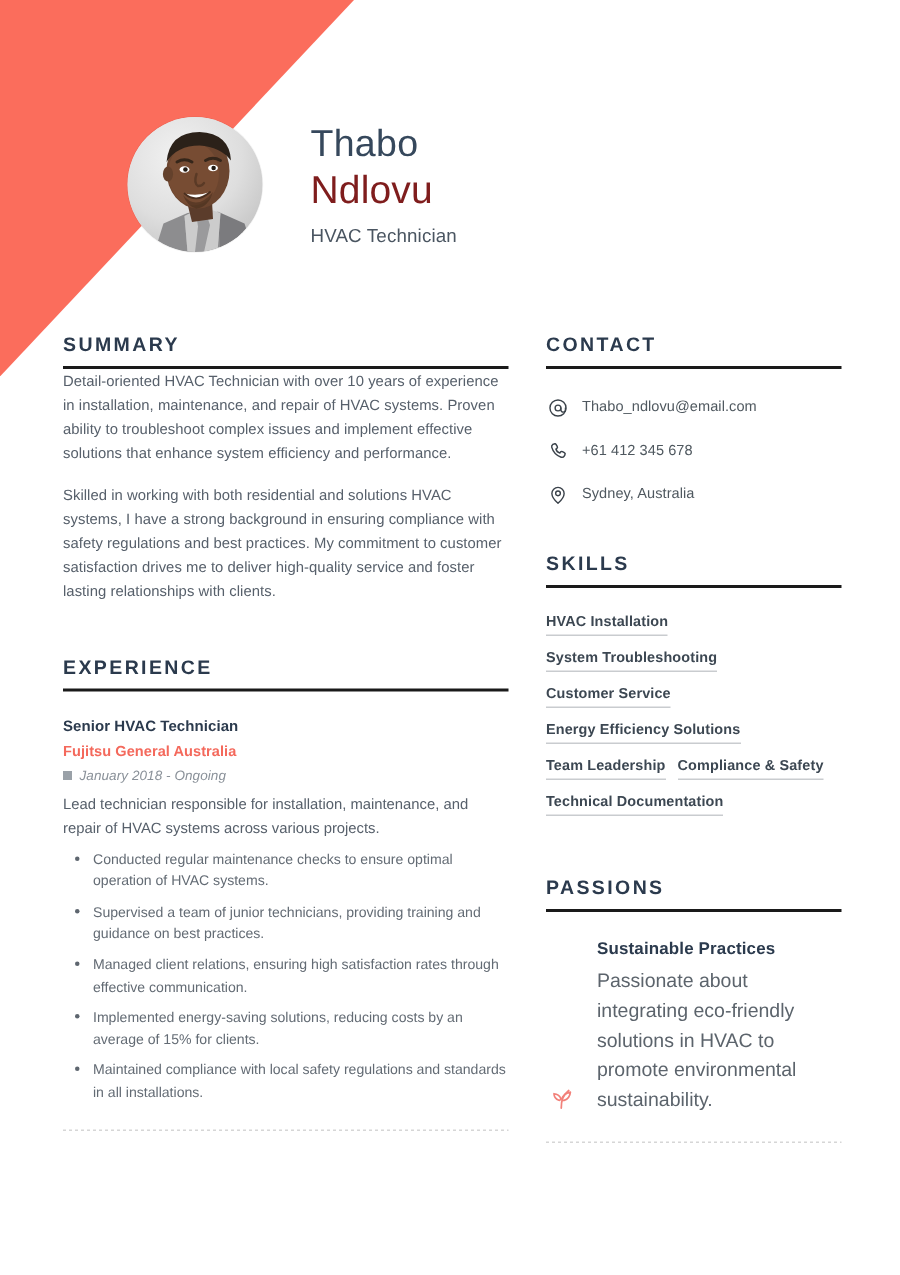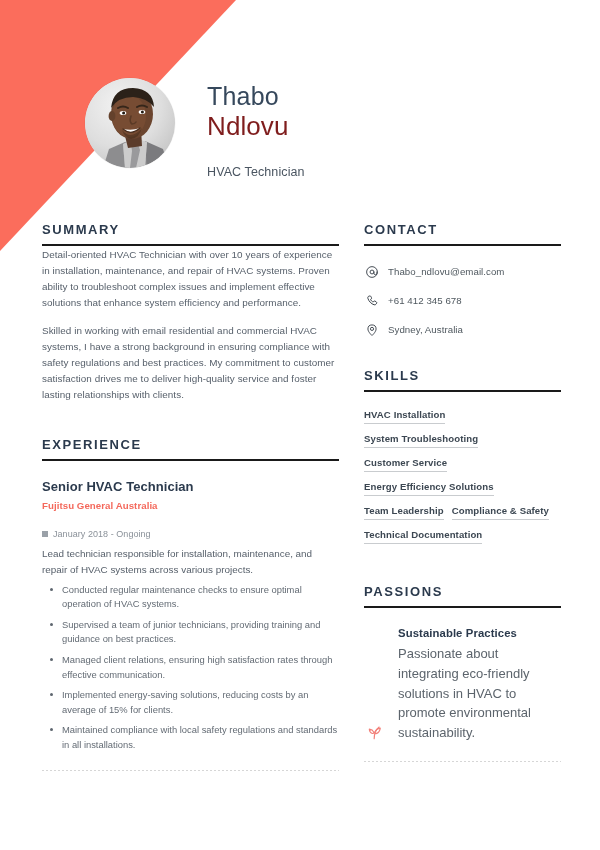--- a/index.html
+++ b/index.html
@@ -61,21 +61,21 @@
     font-weight:400;
     color:#7f1d1d;
     line-height:1.18;
     letter-spacing:0.1px;
     margin-top:-1px;
   }
   .job-title {
     font-size:12.5px;
     font-weight:400;
     color:#4A5561;
-    margin-top:24px;
+    margin-top:9px;
     letter-spacing:0.1px;
   }
 
   
   .col-left {
     position:absolute;
     left:42px; top:222px;
     width:297px;
     z-index:2;
   }
@@ -108,37 +108,38 @@
     font-size:9.9px;
     line-height:1.62;
     color:#57606B;
     letter-spacing:0.04px;
   }
   .summary-body p + p { margin-top:12px; }
 
   
   .exp-wrap { margin-top:18px; }
   .exp-role {
-    font-size:13px;
+    font-size:10px;
     font-weight:700;
     color:#2B3A4D;
     letter-spacing:0.05px;
   }
   .exp-company {
     font-size:9.7px;
     font-weight:700;
     color:#F4695C;
     margin-top:6px;
     letter-spacing:0.05px;
   }
   .exp-date-row {
     display:flex;
     align-items:center;
     gap:5px;
-    margin-top:18px;
+    margin-top:5px;
+    font-style:italic;
   }
   .cal-icon {
     width:6px; height:6px;
     background:#9AA1A8;
     display:block;
     flex:none;
   }
   .exp-date {
     font-size:9px;
     color:#8A9199;
@@ -320,21 +321,21 @@
     </div>
   </div>
 
   <div class="col-left">
 
     <div class="sec">
       <div class="sec-title">SUMMARY</div>
       <div class="sec-rule"></div>
       <div class="summary-body">
         <p>Detail-oriented HVAC Technician with over 10 years of experience in installation, maintenance, and repair of HVAC systems. Proven ability to troubleshoot complex issues and implement effective solutions that enhance system efficiency and performance.</p>
-        <p>Skilled in working with email residential and commercial HVAC systems, I have a strong background in ensuring compliance with safety regulations and best practices. My commitment to customer satisfaction drives me to deliver high-quality service and foster lasting relationships with clients.</p>
+        <p>Skilled in working with both residential and solutions HVAC systems, I have a strong background in ensuring compliance with safety regulations and best practices. My commitment to customer satisfaction drives me to deliver high-quality service and foster lasting relationships with clients.</p>
       </div>
     </div>
 
     <div class="gap-lg"></div>
 
     <div class="sec">
       <div class="sec-title">EXPERIENCE</div>
       <div class="sec-rule"></div>
 
       <div class="exp-wrap">

